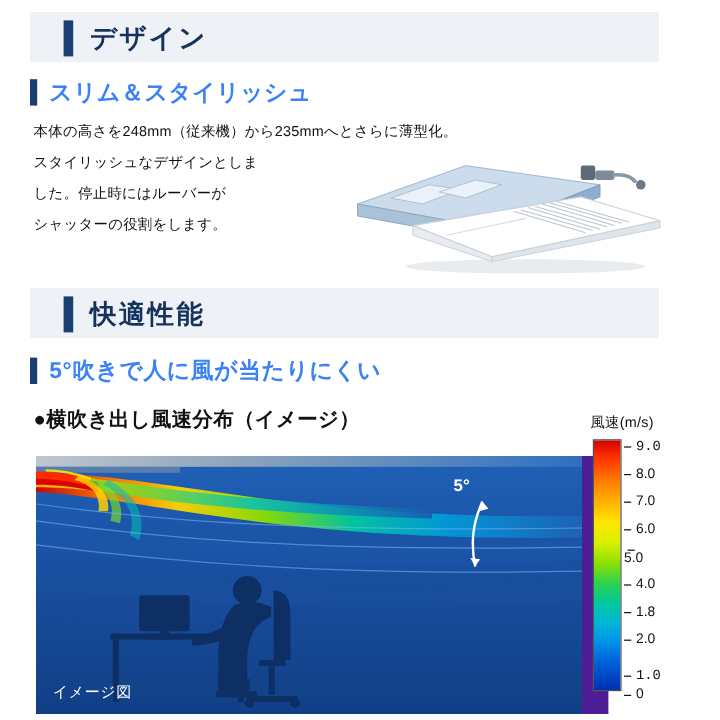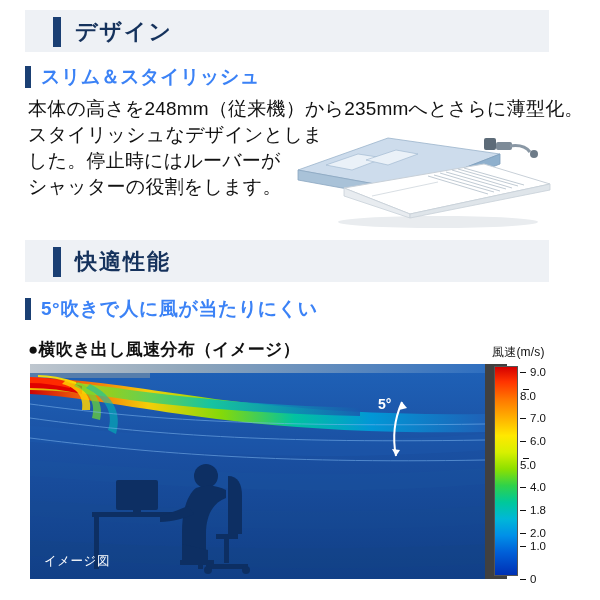--- a/index.html
+++ b/index.html
@@ -67,21 +67,21 @@
   .sub-head .title {
     font-size: 19px;
     font-weight: bold;
     color: #3b82f6;
     letter-spacing: 0.5px;
   }
 
   
   .body-copy {
     position: absolute;
-    font-size: 19px;
+    font-size: 12px;
     line-height: 26px;
     color: #111111;
     letter-spacing: 0.2px;
   }
   .body-copy span { display: block; white-space: nowrap; }
 
   
   .product-img {
     position: absolute;
     left: 288px;
@@ -96,25 +96,25 @@
     font-size: 17px;
     font-weight: bold;
     color: #111;
     letter-spacing: 0.3px;
   }
 
   
   .cfd {
     position: absolute;
     left: 30px;
-    top: 364px;
+    top: 380px;
     width: 477px;
     height: 215px;
     overflow: hidden;
-    background: #404040;
+    background: #4c1d95;
   }
   .cfd-caption {
     position: absolute;
     left: 14px;
     bottom: 9px;
     color: #ffffff;
     font-size: 12.5px;
     letter-spacing: 0.5px;
   }
   .angle-label {
@@ -347,25 +347,25 @@
     </svg>
     <div class="cfd-caption">イメージ図</div>
   </div>
 
   <div class="angle-label">5°</div>
 
   <div class="scale-wrap">
     <div class="scale-title">風速(m/s)</div>
     <div class="scale-bar"></div>
     <div class="scale-ticks">
-      <div class="tick" style="top:8px;">
+      <div class="tick" style="top:8px;font-family:Liberation Mono, monospace;">
           <span class="dash"></span>
           <span>9.0</span>
         </div>
-      <div class="tick" style="top:31px;flex-direction:column;">
+      <div class="tick" style="top:31px;">
           <span class="dash"></span>
           <span>8.0</span>
         </div>
       <div class="tick" style="top:54px;">
           <span class="dash"></span>
           <span>7.0</span>
         </div>
       <div class="tick" style="top:77px;">
           <span class="dash"></span>
           <span>6.0</span>
@@ -379,21 +379,21 @@
           <span>4.0</span>
         </div>
       <div class="tick" style="top:146px;">
           <span class="dash"></span>
           <span>1.8</span>
         </div>
       <div class="tick" style="top:169px;">
           <span class="dash"></span>
           <span>2.0</span>
         </div>
-      <div class="tick" style="top:182px;">
+      <div class="tick" style="top:199px;font-family:Liberation Mono, monospace;">
           <span class="dash"></span>
           <span>1.0</span>
         </div>
       <div class="tick" style="top:215px;">
           <span class="dash"></span>
           <span>0</span>
         </div>
     </div>
   </div>
 

